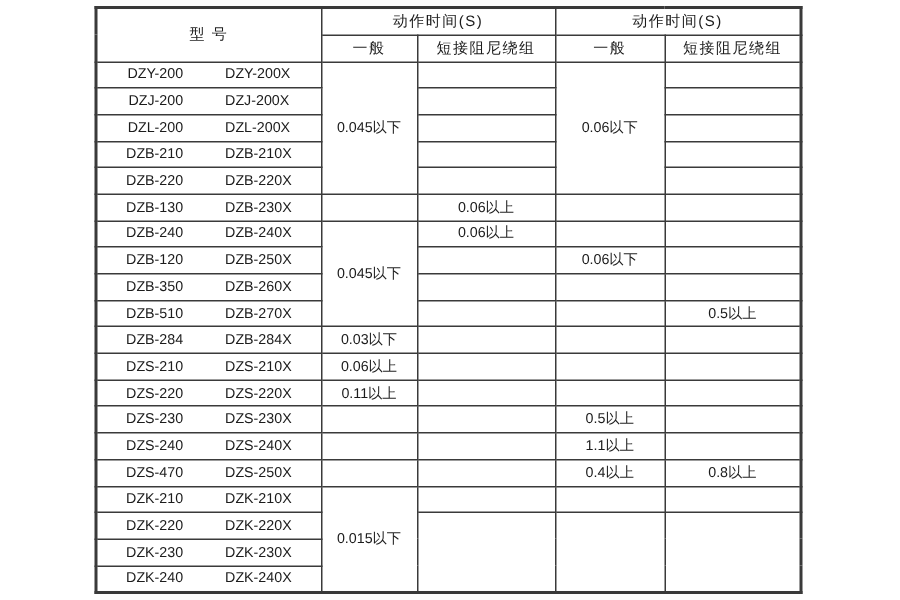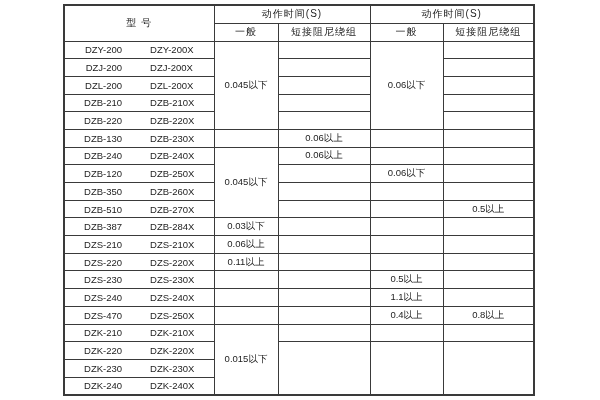--- a/index.html
+++ b/index.html
@@ -113,21 +113,21 @@
         <td></td>
         <td></td>
       </tr>
       <tr>
         <td class="mc"><span class="m1">DZB-510</span><span class="m2">DZB-270X</span></td>
         <td></td>
         <td></td>
         <td>0.5以上</td>
       </tr>
       <tr>
-        <td class="mc"><span class="m1">DZB-387</span><span class="m2">DZB-284X</span></td>
+        <td class="mc"><span class="m1">DZB-284</span><span class="m2">DZB-284X</span></td>
         <td>0.03以下</td>
         <td></td>
         <td></td>
         <td></td>
       </tr>
       <tr>
         <td class="mc"><span class="m1">DZS-210</span><span class="m2">DZS-210X</span></td>
         <td>0.06以上</td>
         <td></td>
         <td></td>

